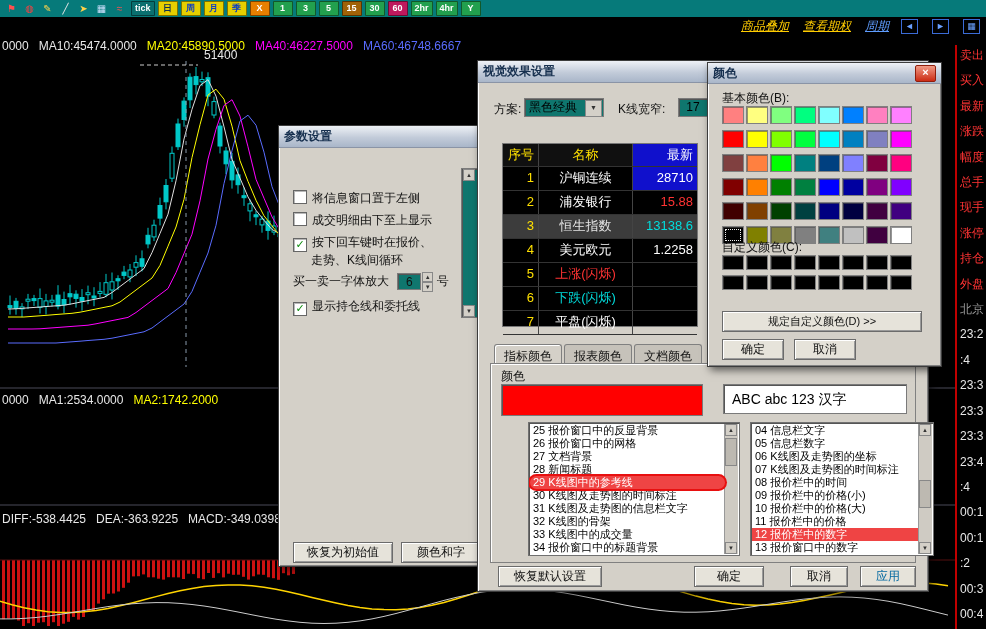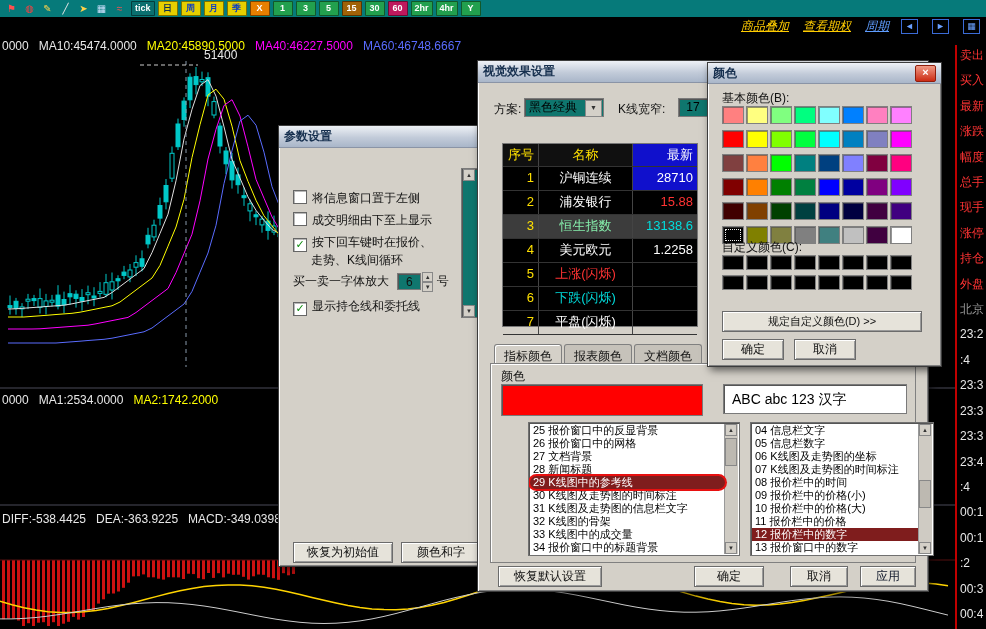--- a/index.html
+++ b/index.html
@@ -35,21 +35,21 @@
        box-shadow:inset 1px 1px 0 #ffffff,inset -1px -1px 0 #808080,3px 3px 8px rgba(0,0,0,.6);}
   .tbar{height:21px;display:flex;align-items:center;padding:0 5px;font-size:12px;font-weight:bold;color:#17304f;
         background:linear-gradient(180deg,#eef1f6 0%,#c2cbd9 55%,#a9b6c9 100%);
         border-bottom:1px solid #8a94a6;cursor:default;}
   .close{margin-left:auto;width:19px;height:15px;background:linear-gradient(180deg,#f09a85,#cc2b14);
          border:1px solid #8f1d0b;border-radius:2px;color:#fff;font-size:11px;line-height:13px;text-align:center;
          font-weight:bold;cursor:pointer;}
   .btn{position:absolute;background:#e6e3da;border:1px solid #6b6b6b;
        box-shadow:inset 1px 1px 0 #fff,inset -1px -1px 0 #9a9a9a;font-size:12px;text-align:center;
        line-height:19px;height:21px;box-sizing:border-box;cursor:pointer;color:#111;}
-  .btn.disabled{color:#0f172a;cursor:default;}
+  .btn.disabled{color:#0369a1;cursor:default;}
   .cb{width:12px;height:12px;background:#fff;border:1px solid #666;box-shadow:inset 1px 1px 0 #b8b8b8;
       display:inline-block;font-size:11px;line-height:11px;color:#0a8a0a;font-weight:bold;text-align:center;
       vertical-align:-2px;cursor:pointer;}
   .cbl{font-size:12px;color:#111;margin-left:5px;}
   .cbrow{position:absolute;white-space:nowrap;}
   .sunken{background:#0f766e;border:1px solid #7a7a7a;box-shadow:inset 1px 1px 0 #555;box-sizing:border-box;}
   .ud{display:inline-flex;flex-direction:column;width:11px;height:19px;vertical-align:middle;cursor:pointer;}
   .ud i{flex:1;font-size:6px;line-height:8px;background:#d4d0c8;border:1px solid #888;font-style:normal;
         text-align:center;color:#333;}
   
@@ -68,21 +68,21 @@
   .tab.active{background:#d4d0c8;box-shadow:inset 1px 1px 0 #fff;position:relative;top:1px;padding-bottom:4px;}
   .panel{position:absolute;background:#d4d0c8;border:1px solid #808080;box-shadow:inset 1px 1px 0 #fff;}
   .plabel{position:absolute;font-size:12px;color:#111;}
   .preview-swatch{position:absolute;border:1px solid #7a7a7a;box-shadow:inset 1px 1px 0 #555;}
   .samplebox{position:absolute;background:#fff;border:1px solid #7a7a7a;box-shadow:inset 1px 1px 0 #555;
              font-size:14px;color:#000;line-height:28px;padding-left:8px;box-sizing:border-box;white-space:nowrap;overflow:hidden;}
   .listbox{position:absolute;background:#fff;border:1px solid #707070;box-shadow:inset 1px 1px 0 #555;
            box-sizing:border-box;overflow:hidden;padding:1px 14px 1px 1px;margin-left:27px;}
   .lb-item{font-size:11px;line-height:13px;height:13px;white-space:nowrap;overflow:hidden;padding-left:3px;
            color:#000;cursor:pointer;}
-  .lb-item.sel{background:#7f1d1d;color:#fff;}
+  .lb-item.sel{background:#ef4444;color:#fff;}
   .lb-item.mark{box-shadow:0 0 0 2px #e81010;border-radius:8px;position:relative;z-index:2;}
   .vscroll{position:absolute;top:1px;right:1px;width:13px;bottom:1px;background:#cfcbc3;border-left:1px solid #999;}
   .varrow{position:absolute;left:0;width:12px;height:12px;background:#d4d0c8;border:1px solid #888;
           font-size:6px;line-height:10px;text-align:center;color:#333;box-sizing:border-box;cursor:pointer;}
   .vthumb{position:absolute;left:0;width:12px;height:28px;top:14px;background:#bdb9b1;border:1px solid #888;
           box-sizing:border-box;cursor:pointer;}
   
   .swgrid{position:absolute;display:grid;grid-template-columns:repeat(8,20px);}
   .sw{width:20px;height:16px;border:1px solid #808080;box-shadow:inset 1px 1px 0 rgba(80,80,80,.6);cursor:pointer;}
   .sw.small{height:13px;}
@@ -407,21 +407,21 @@
         </div>
 
         <div class="qrow" style="background:transparent">
           <span class="qc qno">2</span>
           <span class="qc qname" style="color:#ffffff">浦发银行</span>
           <span class="qc qprice" style="color:#ff3333;background:transparent">15.88</span>
         </div>
 
         <div class="qrow" style="background:#3c3c3c">
           <span class="qc qno">3</span>
-          <span class="qc qname" style="color:#86efac">恒生指数</span>
+          <span class="qc qname" style="color:#e5e5e5">恒生指数</span>
           <span class="qc qprice" style="color:#00dddd;background:transparent">13138.6</span>
         </div>
 
         <div class="qrow" style="background:transparent">
           <span class="qc qno">4</span>
           <span class="qc qname" style="color:#ffffff">美元欧元</span>
           <span class="qc qprice" style="color:#ffffff;background:transparent">1.2258</span>
         </div>
 
         <div class="qrow" style="background:transparent">

